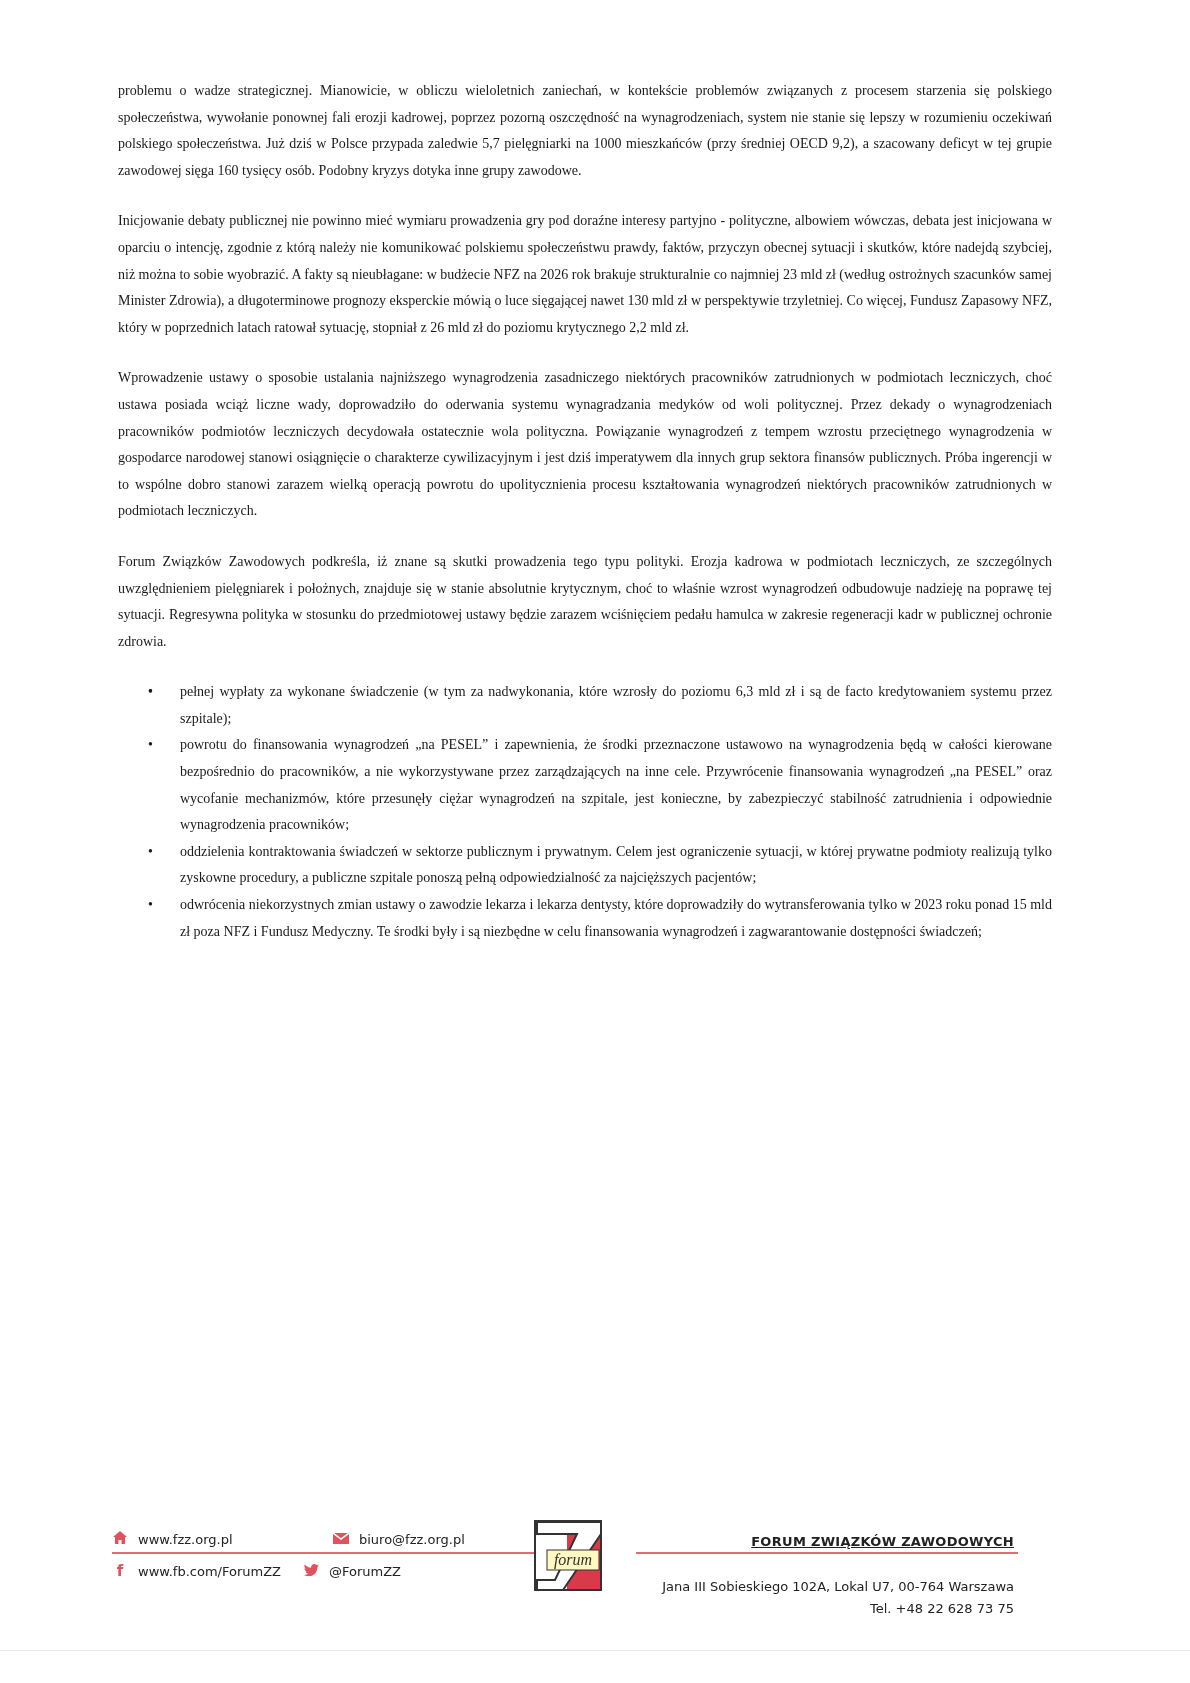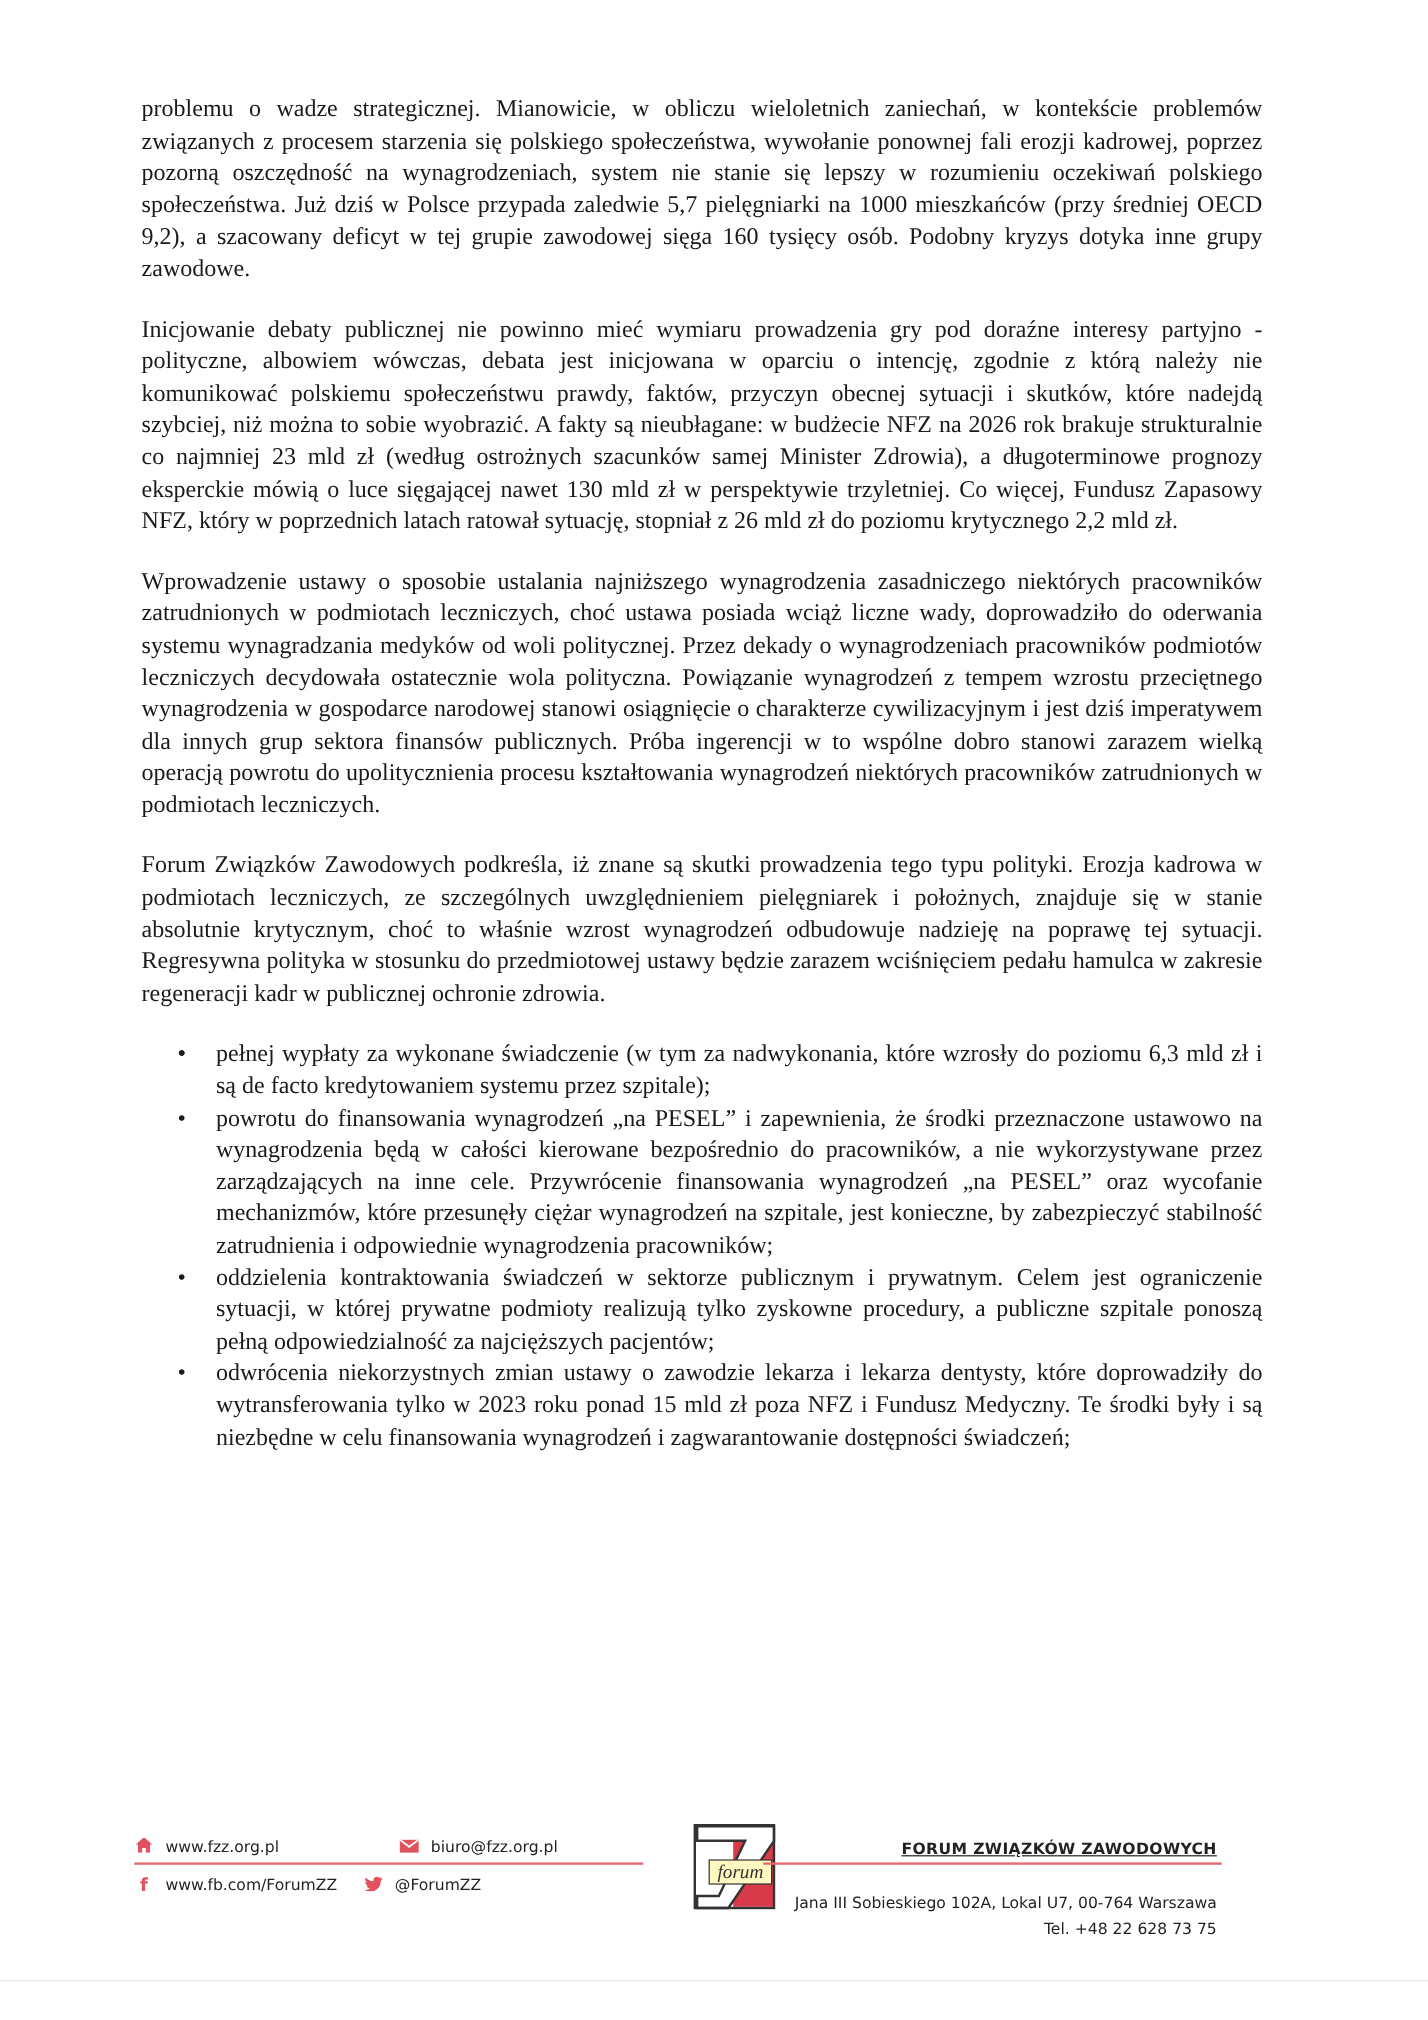--- a/index.html
+++ b/index.html
@@ -1,31 +1,31 @@
 <!DOCTYPE html>
 <html><head>
 <meta charset="utf-8">
 <style>
   html, body { margin:0; padding:0; background:#ffffff; }
   body { width:1190px; height:1683px; position:relative; overflow:hidden; }
   .page { position:absolute; left:118px; top:78px; width:934px;
-    font-family:"Liberation Serif", serif; font-size:20px; line-height:26.6px; color:#1a1a1a; }
+    font-family:"Liberation Serif", serif; font-size:14px; line-height:26.6px; color:#1a1a1a; }
   .para { text-align:justify; margin:0 0 24px 0; }
   .para.tight { margin-bottom:18px; }
   ul.bullets { margin:0; padding:0; list-style:none; }
   ul.bullets li { position:relative; padding-left:62px; text-align:justify; }
   ul.bullets li .dot { position:absolute; left:30px; top:0; }
   .footer { position:absolute; left:0; top:1520px; width:1186px; height:120px;
     font-family:"DejaVu Sans", sans-serif; font-size:13px; color:#222; }
   .fl { position:absolute; display:flex; align-items:center; gap:10px; }
   .fl .ic { color:#e0525e; font-size:15px; width:16px; text-align:center; }
   .rule { position:absolute; height:2px; background:#e46a72; }
   .org { position:absolute; right:172px; top:14px; font-weight:bold; font-size:13px; letter-spacing:0.3px;text-decoration:underline; }
   .addr { position:absolute; right:172px; top:56px; text-align:right; line-height:22px;margin-left:48px; }
-  .logo { position:absolute; left:577px; top:0px; width:70px; height:72px; }
+  .logo { position:absolute; left:533px; top:0px; width:70px; height:72px; }
   .bottom-line { position:absolute; left:0; top:1650px; width:1190px; height:1px; background:#e6e6e6; }
 </style>
 </head>
 <body>
 
 <div class="page">
   <p class="para">problemu o wadze strategicznej. Mianowicie, w obliczu wieloletnich zaniechań, w kontekście problemów związanych z procesem starzenia się polskiego społeczeństwa, wywołanie ponownej fali erozji kadrowej, poprzez pozorną oszczędność na wynagrodzeniach, system nie stanie się lepszy w rozumieniu oczekiwań polskiego społeczeństwa. Już dziś w Polsce przypada zaledwie 5,7 pielęgniarki na 1000 mieszkańców (przy średniej OECD 9,2), a szacowany deficyt w tej grupie zawodowej sięga 160 tysięcy osób. Podobny kryzys dotyka inne grupy zawodowe.</p>
   <p class="para">Inicjowanie debaty publicznej nie powinno mieć wymiaru prowadzenia gry pod doraźne interesy partyjno - polityczne, albowiem wówczas, debata jest inicjowana w oparciu o intencję, zgodnie z którą należy nie komunikować polskiemu społeczeństwu prawdy, faktów, przyczyn obecnej sytuacji i skutków, które nadejdą szybciej, niż można to sobie wyobrazić. A fakty są nieubłagane: w budżecie NFZ na 2026 rok brakuje strukturalnie co najmniej 23 mld zł (według ostrożnych szacunków samej Minister Zdrowia), a długoterminowe prognozy eksperckie mówią o luce sięgającej nawet 130 mld zł w perspektywie trzyletniej. Co więcej, Fundusz Zapasowy NFZ, który w poprzednich latach ratował sytuację, stopniał z 26 mld zł do poziomu krytycznego 2,2 mld zł.</p>
   <p class="para">Wprowadzenie ustawy o sposobie ustalania najniższego wynagrodzenia zasadniczego niektórych pracowników zatrudnionych w podmiotach leczniczych, choć ustawa posiada wciąż liczne wady, doprowadziło do oderwania systemu wynagradzania medyków od woli politycznej. Przez dekady o wynagrodzeniach pracowników podmiotów leczniczych decydowała ostatecznie wola polityczna. Powiązanie wynagrodzeń z tempem wzrostu przeciętnego wynagrodzenia w gospodarce narodowej stanowi osiągnięcie o charakterze cywilizacyjnym i jest dziś imperatywem dla innych grup sektora finansów publicznych. Próba ingerencji w to wspólne dobro stanowi zarazem wielką operacją powrotu do upolitycznienia procesu kształtowania wynagrodzeń niektórych pracowników zatrudnionych w podmiotach leczniczych.</p>
   <p class="para">Forum Związków Zawodowych podkreśla, iż znane są skutki prowadzenia tego typu polityki. Erozja kadrowa w podmiotach leczniczych, ze szczególnych uwzględnieniem pielęgniarek i położnych, znajduje się w stanie absolutnie krytycznym, choć to właśnie wzrost wynagrodzeń odbudowuje nadzieję na poprawę tej sytuacji. Regresywna polityka w stosunku do przedmiotowej ustawy będzie zarazem wciśnięciem pedału hamulca w zakresie regeneracji kadr w publicznej ochronie zdrowia.</p>

